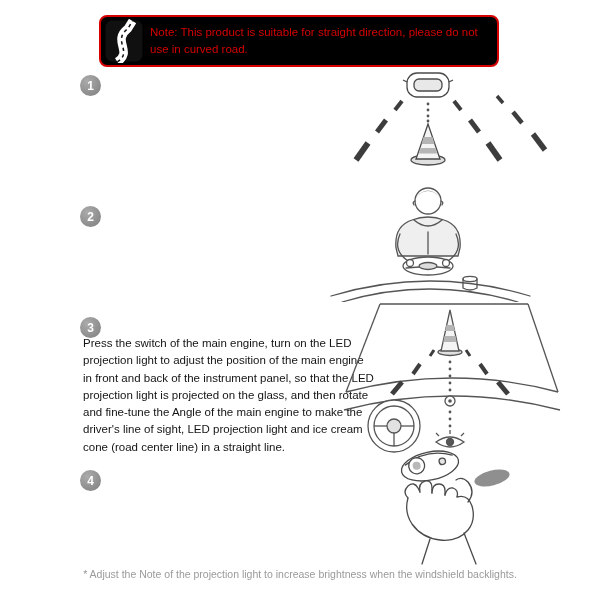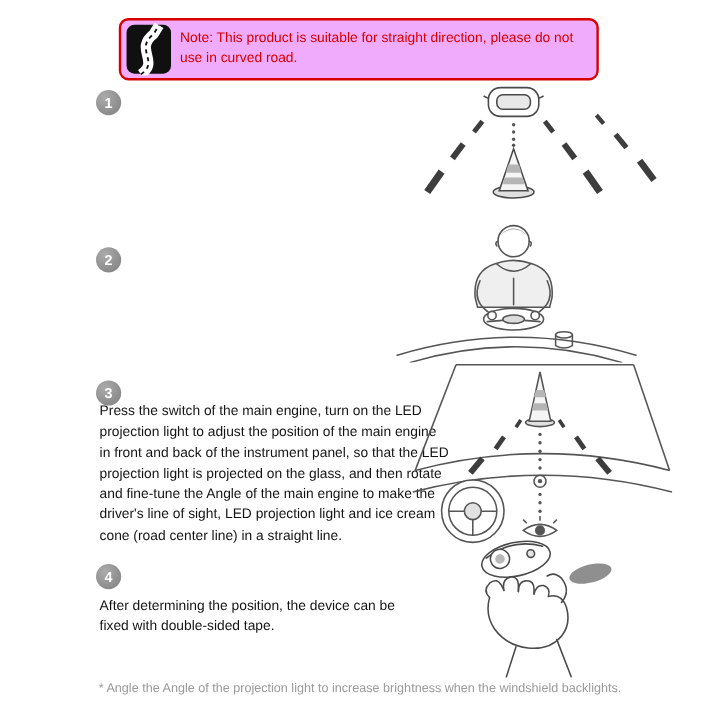--- a/index.html
+++ b/index.html
@@ -9,21 +9,21 @@
     font-family:"Liberation Sans", sans-serif;
     color:#141414;
   }
   .page { position:relative; width:600px; height:600px; background:#fff; overflow:hidden; }
 
   
   .note-box {
     position:absolute; left:99px; top:15px; width:400px; height:52px;
     border:2px solid var(--accent-red,#d60000); border-radius:8px;
     display:flex; align-items:center; padding:2px 8px 2px 4px; gap:7px;
-    background:#f0abfc;
+    background:#000000;
   }
   .note-icon { width:38px; height:44px; flex:0 0 auto; }
   .note-icon svg { display:block; width:100%; height:100%; }
   .note-text { color:var(--accent-red,#d60000); font-size:11.5px; line-height:1.45; }
 
   
   .step-badge {
     position:absolute; width:21px; height:21px; border-radius:50%;
     background:radial-gradient(circle at 35% 30%, #ababab, var(--badge-gray,#7e7e7e));
     color:#fff; font-size:12px; font-weight:bold;
@@ -170,21 +170,20 @@
         <path d="M94 142 Q108 132 122 142 Q108 152 94 142 Z" fill="#ffffff"></path>
         <circle cx="108" cy="142" r="4.2" fill="#555555" stroke="none"></circle>
         <path d="M97 136 L94 133"></path>
         <path d="M108 134 L108 130"></path>
         <path d="M119 136 L122 133"></path>
       </g>
     </svg>
   </div>
 
   <div class="step-badge b4">4</div>
-  <div class="step-text t4">After determining the position, the device can be fixed with double-sided tape.</div>
   <div class="ill i4">
     <svg viewBox="0 0 160 130">
       <g stroke="#4a4a4a" fill="none" stroke-width="1.3" stroke-linecap="round" stroke-linejoin="round">
         <ellipse cx="120" cy="42" rx="18" ry="7.5" transform="rotate(-14 120 42)" fill="#8f8f8f" stroke="none"></ellipse>
         <g transform="rotate(-12 58 30)">
           <ellipse cx="58" cy="30" rx="29" ry="14" fill="#ffffff"></ellipse>
           <path d="M34 24 Q58 12 82 24"></path>
           <circle cx="45" cy="27" r="8" fill="#ffffff"></circle>
           <circle cx="45" cy="27" r="4" fill="#b9b9b9" stroke="none"></circle>
           <circle cx="71" cy="28" r="3.2" fill="#e4e4e4"></circle>
@@ -194,15 +193,15 @@
         <path d="M60 57 Q60 48 67 48 Q73 48 73 55 L73 59" fill="#ffffff"></path>
         <path d="M73 59 Q75 51 81 52 Q87 54 85 61" fill="#ffffff"></path>
         <path d="M36 62 Q32 76 40 88 Q50 102 68 104 Q86 106 96 94 Q104 84 100 70 Q96 58 85 61" fill="#ffffff"></path>
         <path d="M96 66 Q104 56 96 46 Q90 40 84 44"></path>
         <path d="M58 103 L50 128"></path>
         <path d="M92 97 L104 128"></path>
       </g>
     </svg>
   </div>
 
-  <div class="footer">* Angle the Angle of the projection light to increase brightness when the windshield backlights.</div>
+  <div class="footer">* Adjust the Note of the projection light to increase brightness when the windshield backlights.</div>
 
 </div>
 
 </body></html>

